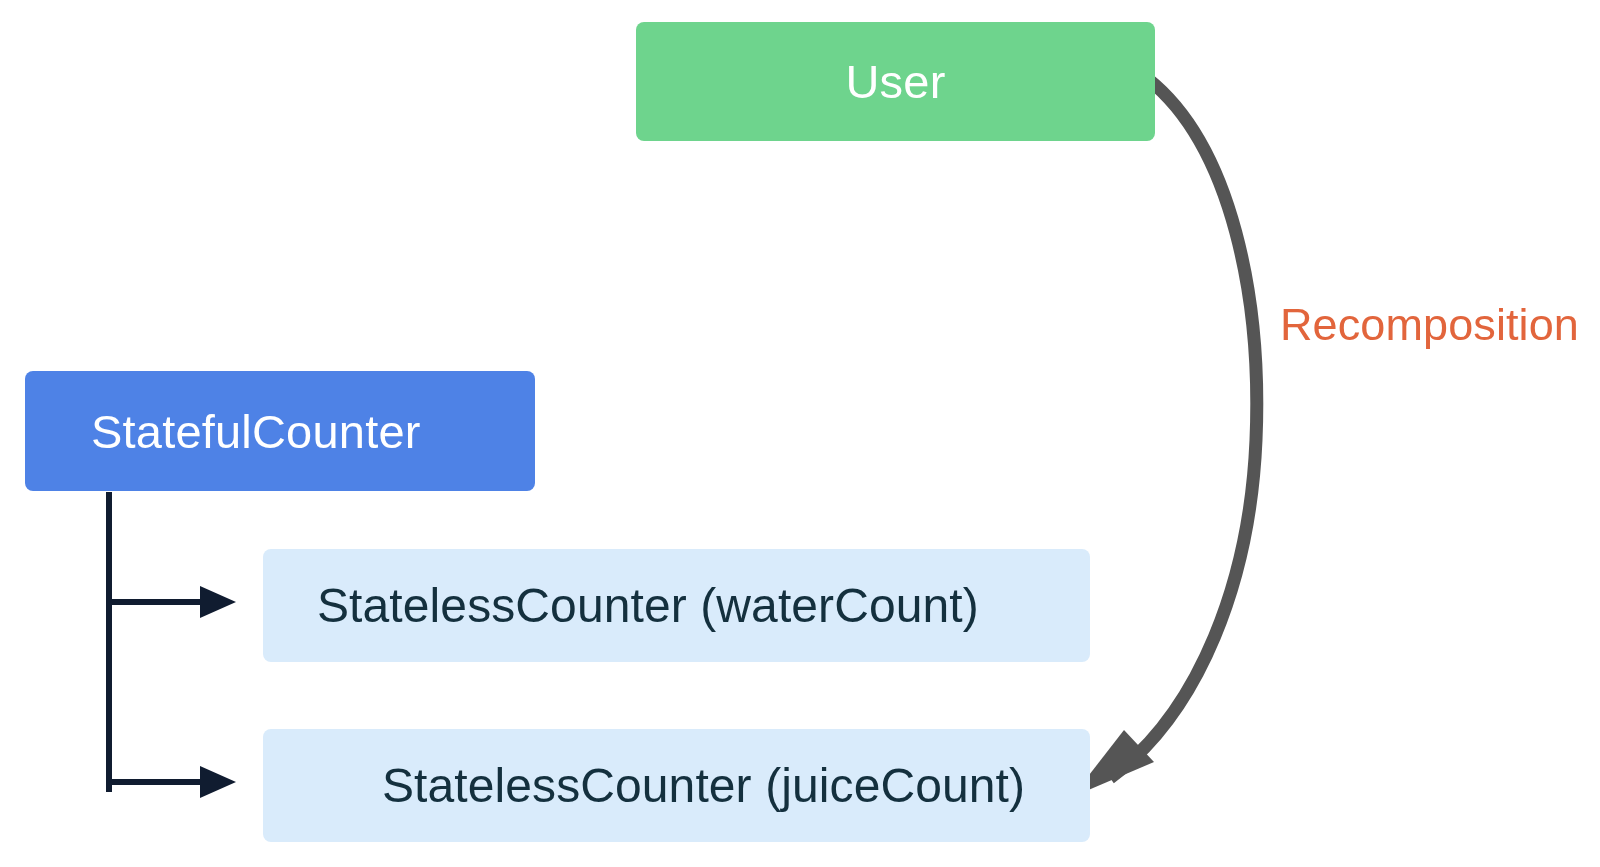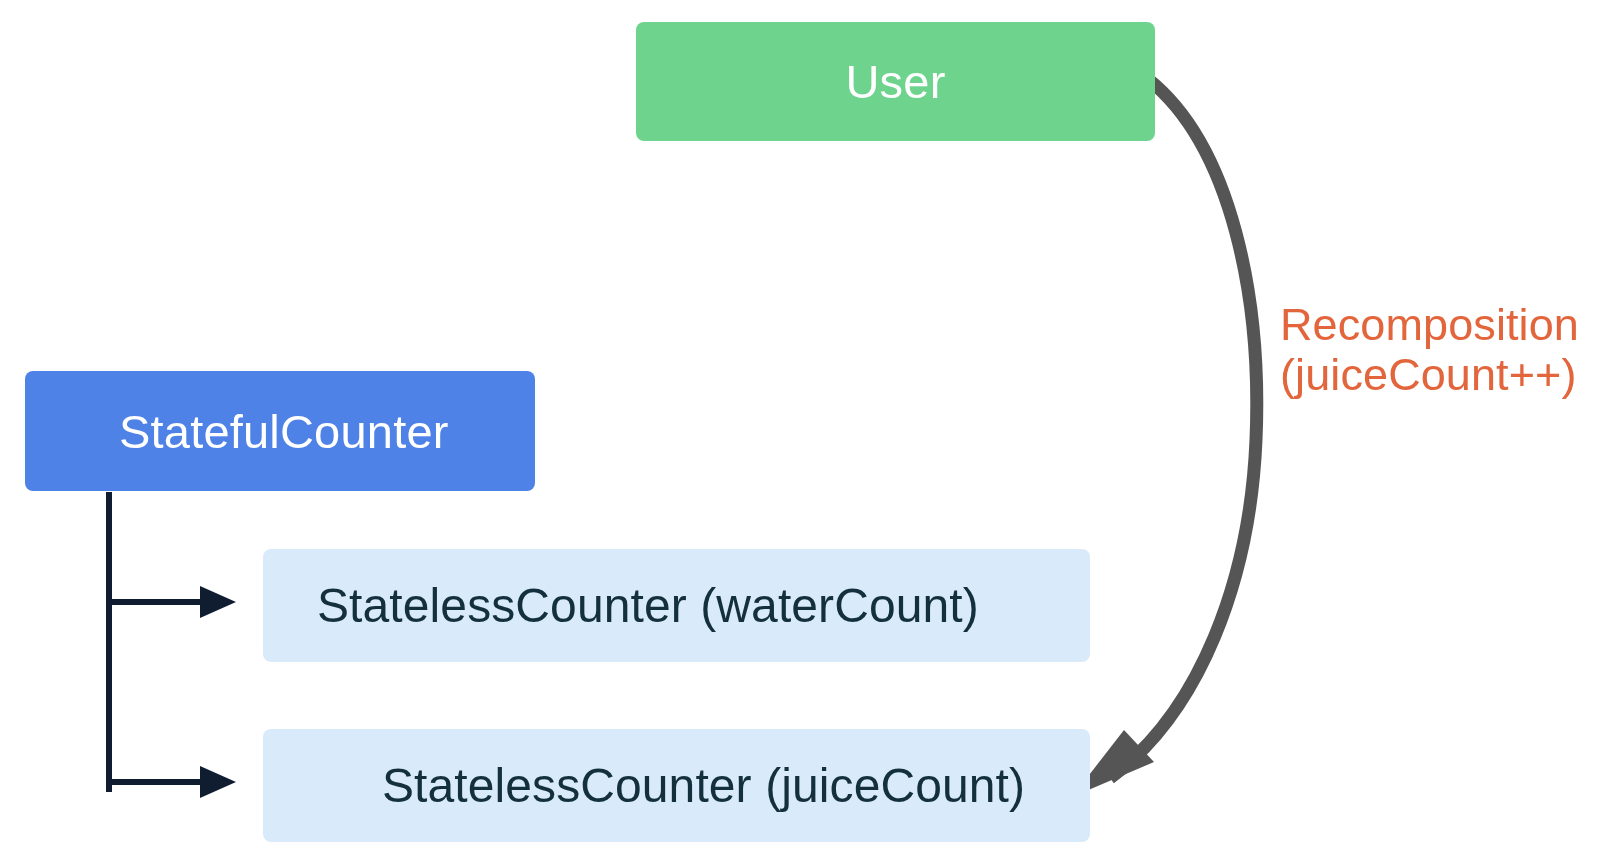--- a/index.html
+++ b/index.html
@@ -46,21 +46,21 @@
   }
 
   
   .node-stateful {
     left: 25px;
     top: 371px;
     width: 510px;
     height: 120px;
     background: #4E82E6;
     justify-content: flex-start;
-    padding-left: 94px;
+    padding-left: 66px;
     color: #ffffff;
     font-size: 47px;
     font-weight: 400;
     letter-spacing: 0.2px;
   }
 
   
   .node-stateless {
     left: 263px;
     width: 827px;
@@ -138,16 +138,15 @@
   <div class="node node-stateless node-water">
     <span>StatelessCounter (waterCount)</span>
   </div>
 
   <div class="node node-stateless node-juice">
     <span>StatelessCounter (juiceCount)</span>
   </div>
 
   <div class="label-recomposition">
     <span class="line">Recomposition</span>
-    <span class="line">(juiceCount++)</span>
   </div>
 
 </div>
 
 </body></html>

